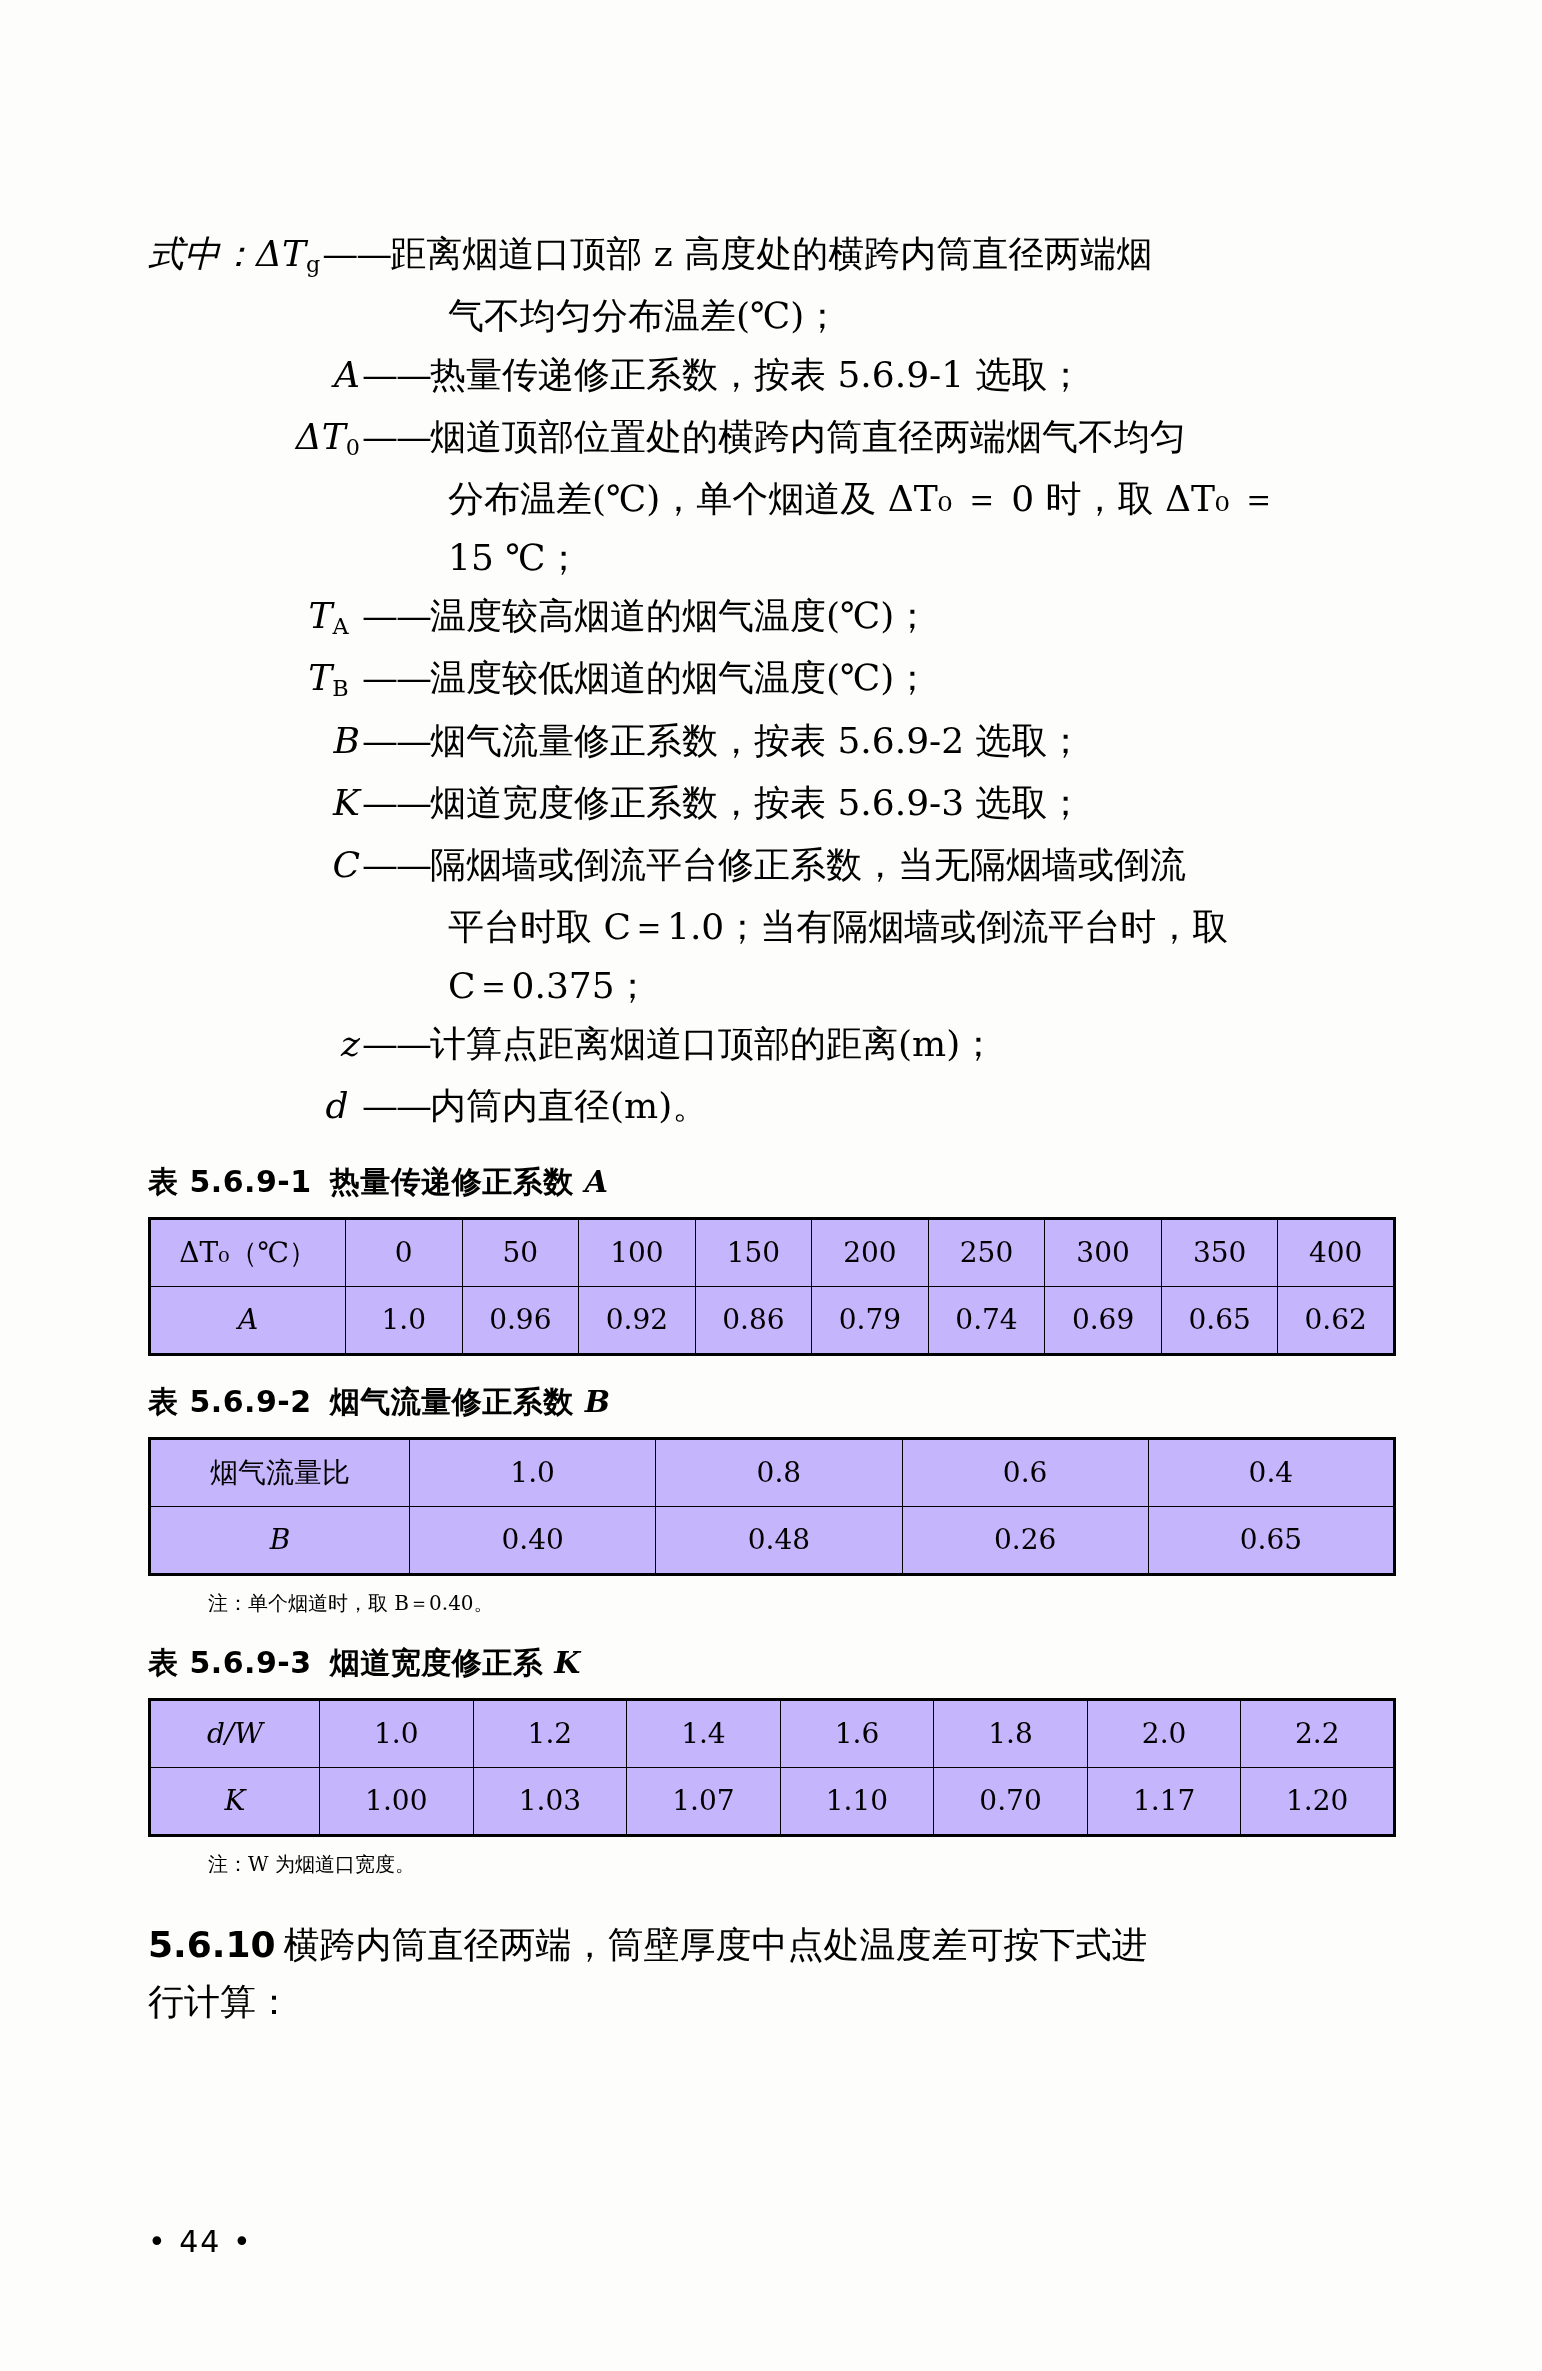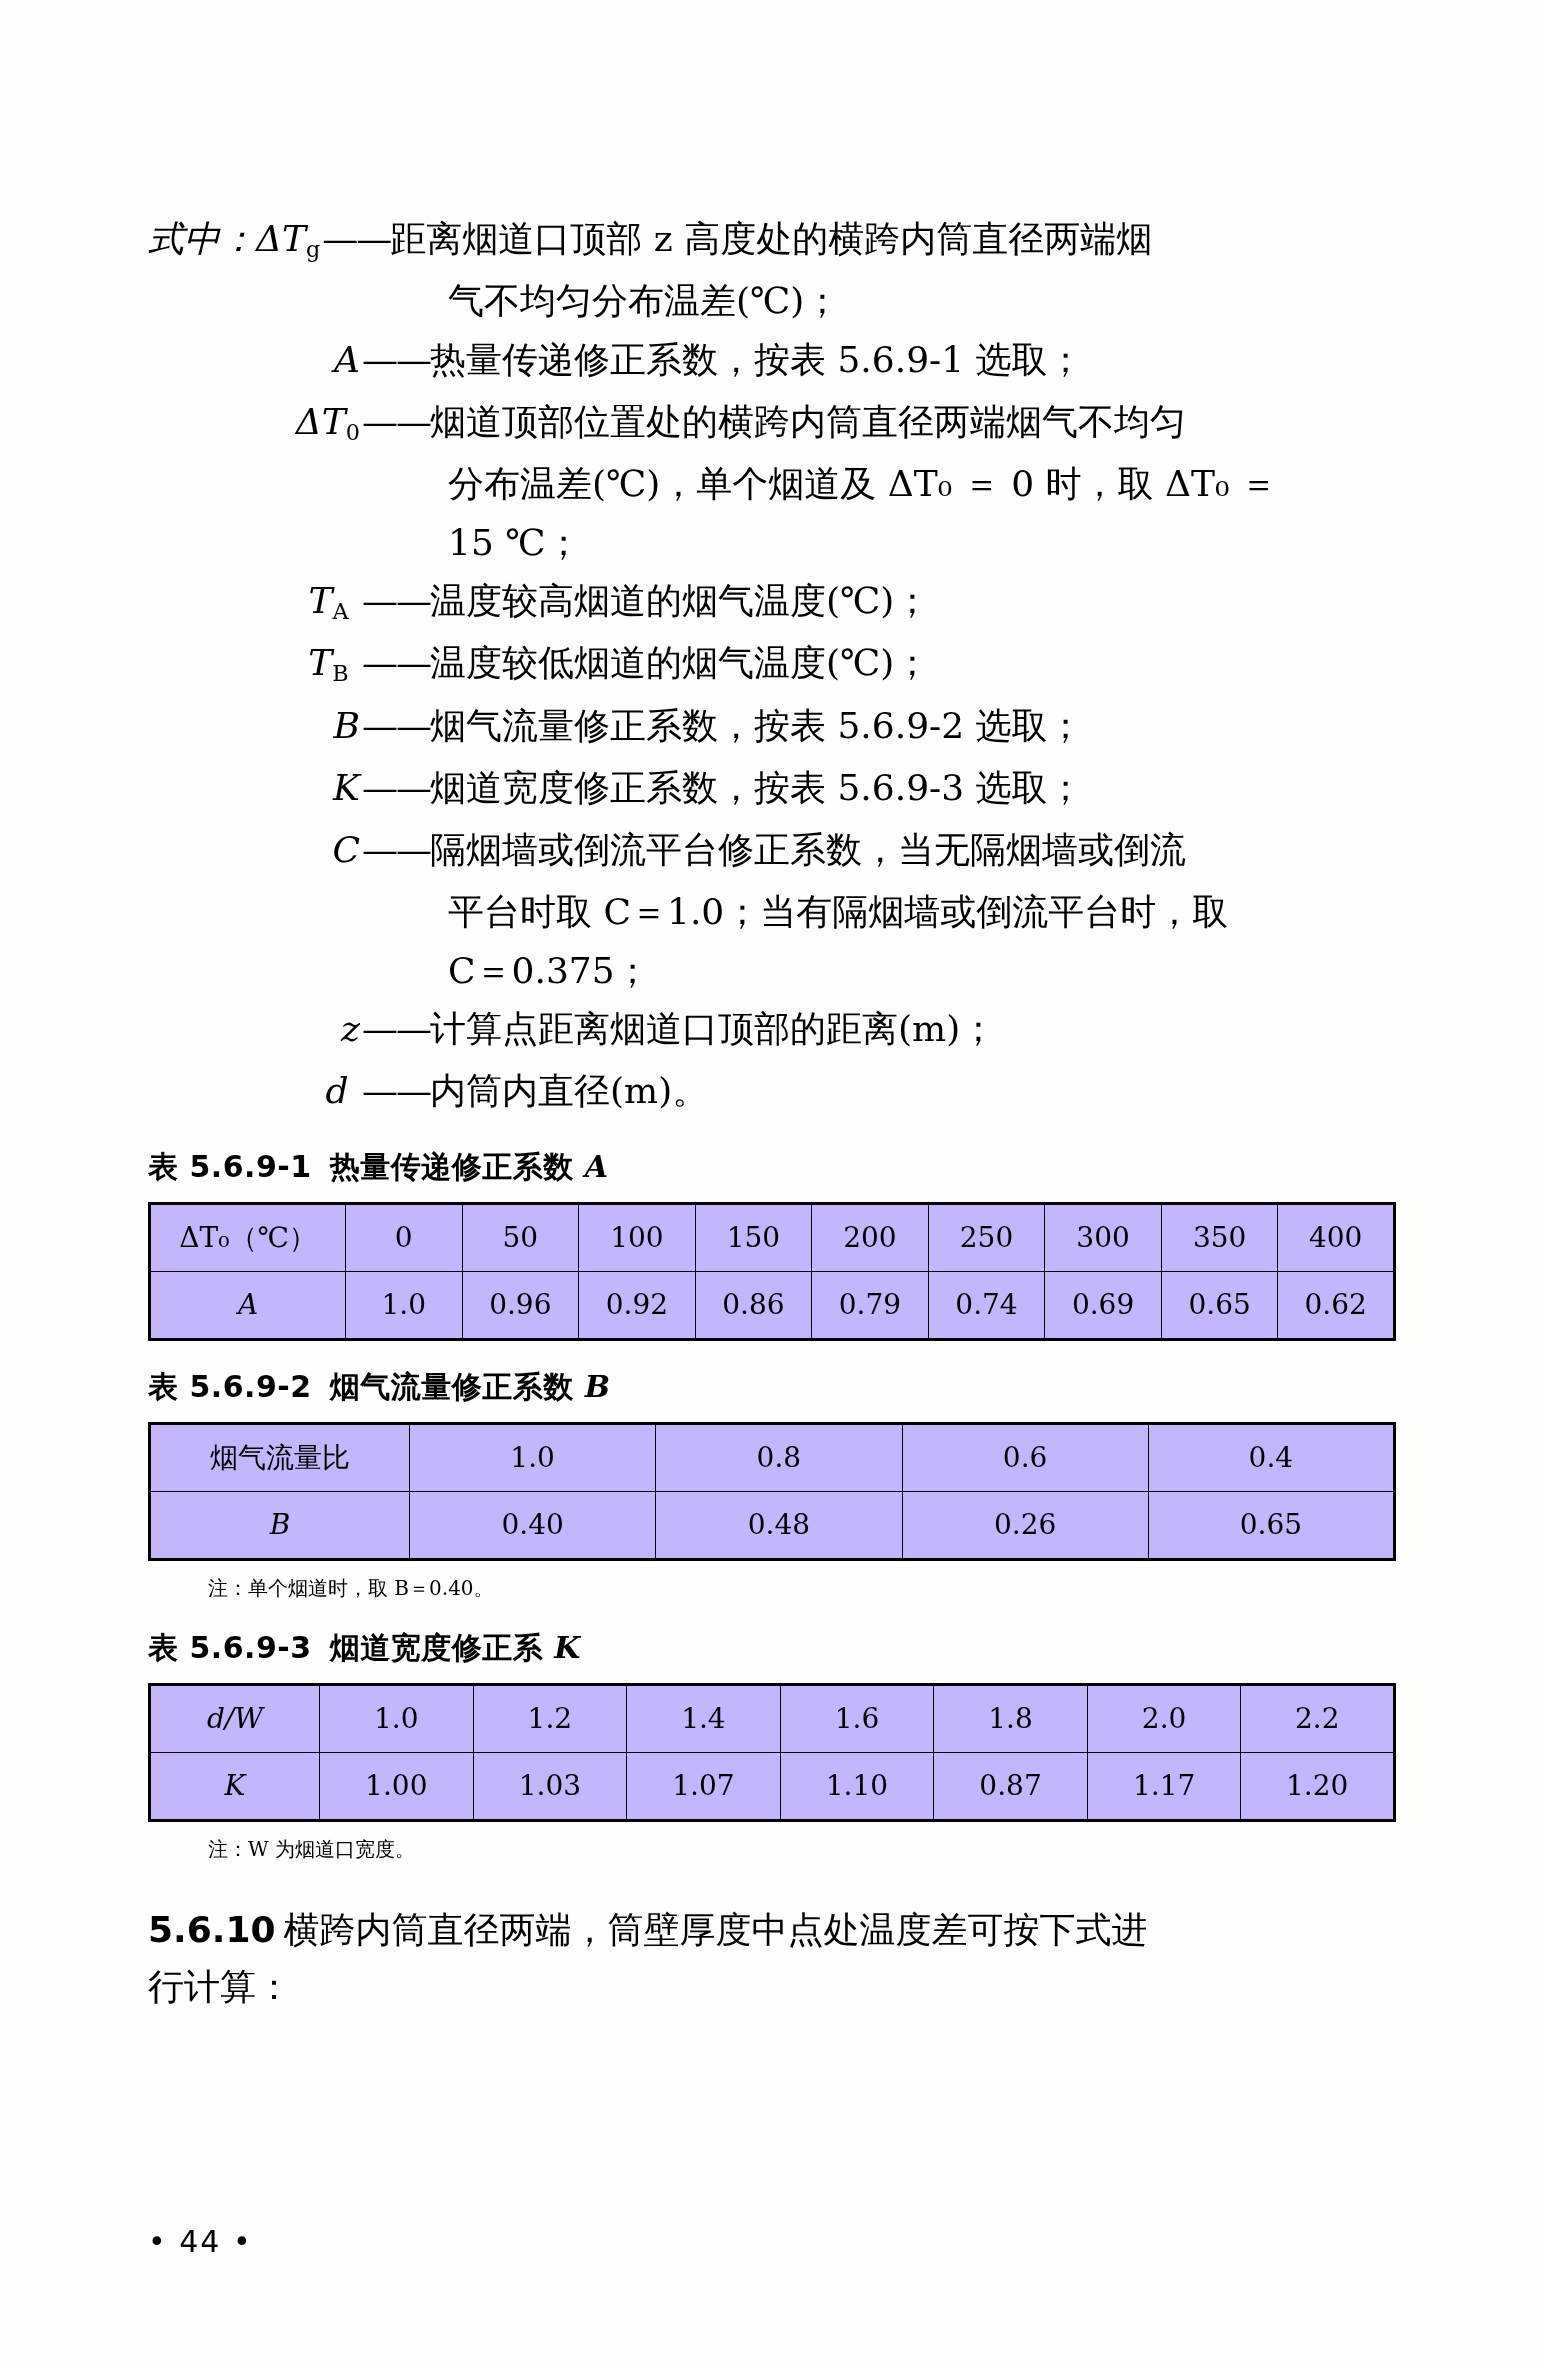--- a/index.html
+++ b/index.html
@@ -14,21 +14,21 @@
   .page {
     position: relative;
     width: 1542px;
     height: 2371px;
     background: #fdfdfb;
     overflow: hidden;
   }
   .content {
     position: absolute;
     left: 148px;
-    top: 210px;
+    top: 225px;
     width: 1248px;
   }
 
   
   .deflist {
     font-size: 36px;
     line-height: 1.62;
   }
   .defrow {
     display: flex;
@@ -290,21 +290,21 @@
         <td>1.8</td>
         <td>2.0</td>
         <td>2.2</td>
       </tr>
       <tr>
         <td class="hdrcell">K</td>
         <td>1.00</td>
         <td>1.03</td>
         <td>1.07</td>
         <td>1.10</td>
-        <td>0.87</td>
+        <td>0.70</td>
         <td>1.17</td>
         <td>1.20</td>
       </tr>
     </tbody>
       </table>
     <div class="note">注：W 为烟道口宽度。</div>
 
     <div class="clause">
       <span class="cnum">5.6.10</span><span class="ctext">横跨内筒直径两端，筒壁厚度中点处温度差可按下式进</span><br>
       <span class="ctext">行计算：</span>

